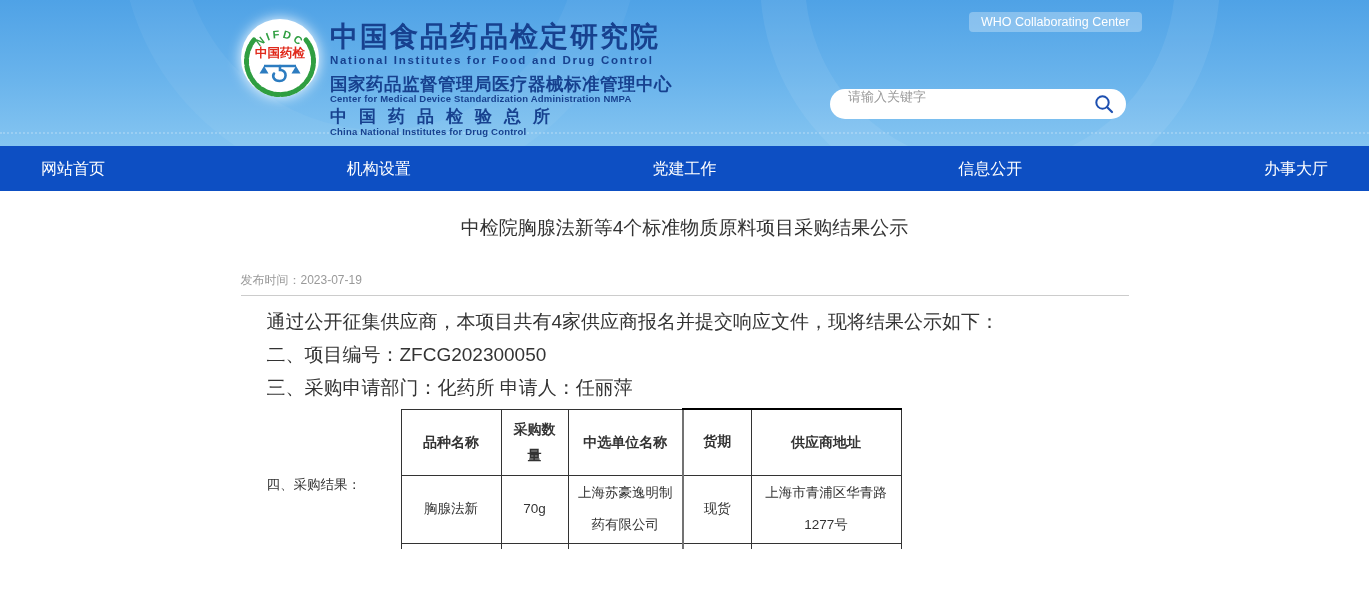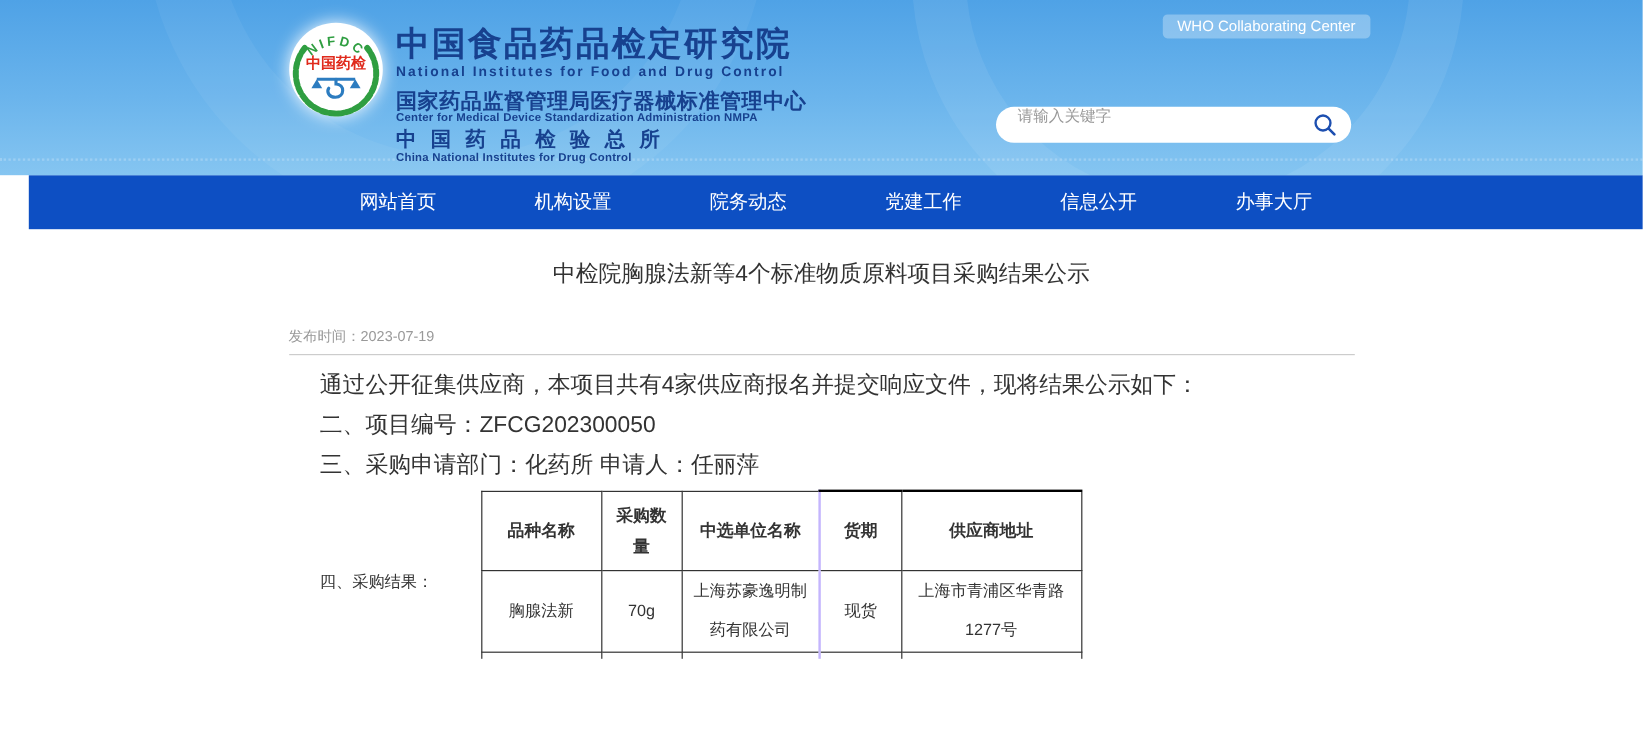--- a/index.html
+++ b/index.html
@@ -68,21 +68,21 @@
   .search-box input::placeholder { color: #9a9a9a; }
   .search-btn {
     width: 32px; height: 30px; display: flex;
     align-items: center; justify-content: center;
     cursor: pointer; margin-right: 6px;
   }
 
   
   .nav-bar {
     height: 45px; background: #0d4fc3;
-    display: flex; justify-content: center; margin-left: 24px;
+    display: flex; justify-content: space-between;
   }
   .nav-item {
     width: 146px; text-align: center;
     line-height: 45px; color: #ffffff; font-size: 16px;
     cursor: pointer; white-space: nowrap;
   }
 
   
   .article { width: 888px; margin: 0 auto; }
   .article-title { margin-top: 24px; text-align: center; font-size: 19px; font-weight: normal; color: #333; }
@@ -96,21 +96,21 @@
   table.result th, table.result td {
     border: 1px solid #333;
     text-align: center; vertical-align: middle;
     white-space: pre-line; overflow: hidden;
   }
   table.result thead tr { height: 66px; }
   table.result th { font-size: 14px; font-weight: bold; line-height: 26px; }
   table.result tbody tr.data-row { height: 68px; }
   table.result td { font-size: 13.5px; line-height: 32px; }
   table.result .b-top-thick { border-top: 2px solid #000; }
-  table.result .b-left-thick { border-left: 2px solid #c4b5fd; }
+  table.result .b-left-thick { border-left: 2px solid #737373; font-family: Liberation Serif, serif; }
   table.result tr.cut-row { height: 6px; }
   table.result tr.cut-row td { border-bottom: none; height: 6px; line-height: 6px; }
 </style>
 </head>
 <body>
 
 <div class="top-header">
   <div class="deco-circle deco-1"></div>
   <div class="deco-circle deco-2"></div>
   <div class="header-dashes"></div>
@@ -151,21 +151,20 @@
         <circle cx="8.5" cy="8.5" r="6.2" fill="none" stroke="#1d4fb0" stroke-width="2"></circle>
         <line x1="13.2" y1="13.2" x2="18" y2="18" stroke="#1d4fb0" stroke-width="2.2" stroke-linecap="round"></line>
       </svg>
     </div>
   </div>
 </div>
 
 <div class="nav-bar">
   <div class="nav-item">网站首页</div>
   <div class="nav-item">机构设置</div>
-  <div class="nav-item">院务动态</div>
   <div class="nav-item">党建工作</div>
   <div class="nav-item">信息公开</div>
   <div class="nav-item">办事大厅</div>
 </div>
 
 <div class="article">
   <h1 class="article-title">中检院胸腺法新等4个标准物质原料项目采购结果公示</h1>
   <div class="pub-date">发布时间：2023-07-19</div>
   <div class="divider"></div>
 

